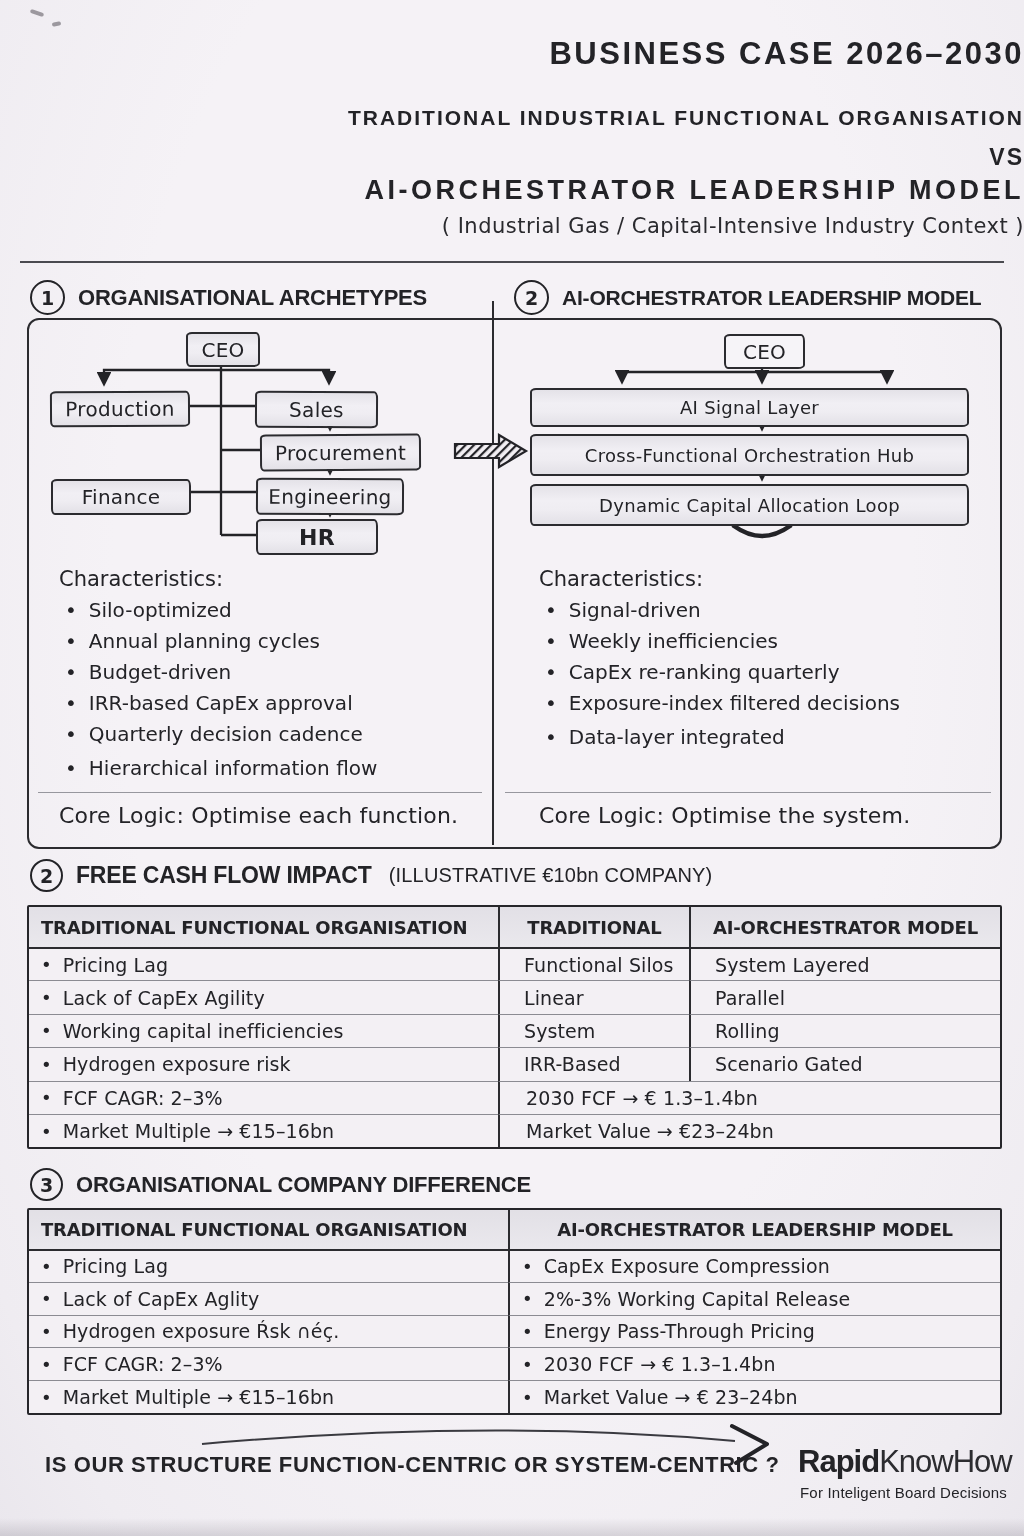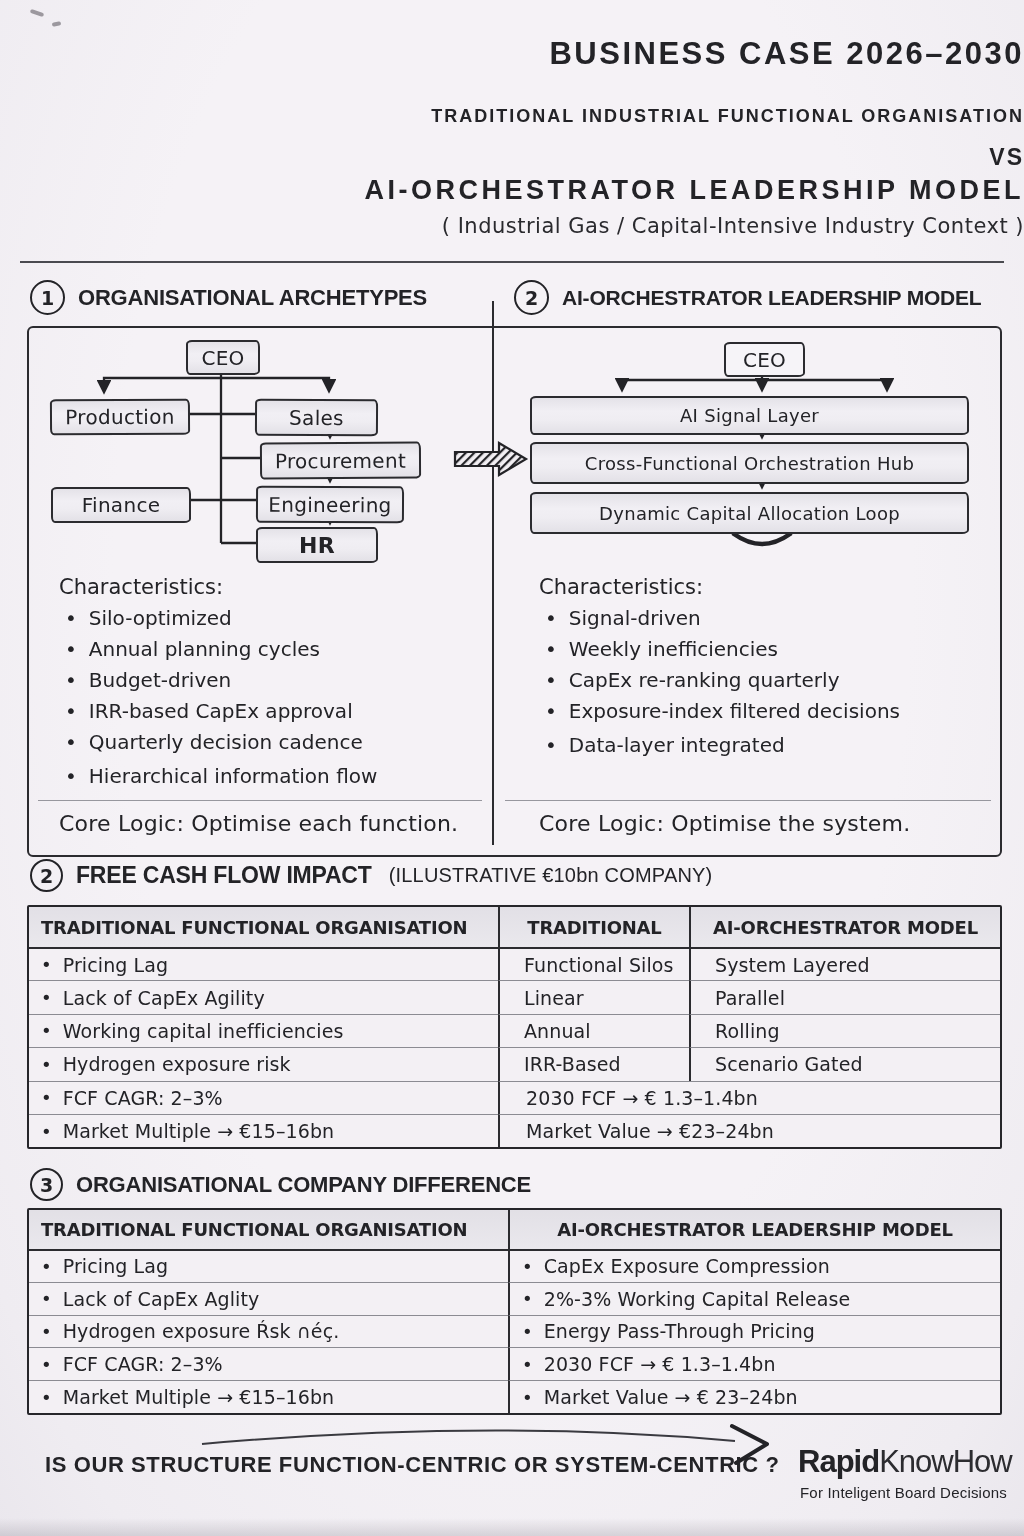--- a/index.html
+++ b/index.html
@@ -10,36 +10,36 @@
   }
   .page::after{content:"";position:absolute;left:0;right:0;bottom:0;height:18px;
     background:linear-gradient(180deg, rgba(120,115,125,0), rgba(110,105,118,.22));pointer-events:none;}
   .abs{position:absolute;}
   .ctr{left:0;right:0;text-align:right;}
   .hand{font-family:"DejaVu Sans", sans-serif;}
   .print{font-family:"Liberation Sans", sans-serif;}
 
   
   .t-main{top:36px;font-size:31px;font-weight:bold;letter-spacing:2.5px;}
-  .t-line1{top:106px;font-size:18px;font-weight:bold;letter-spacing:2px;}
+  .t-line1{top:106px;font-size:21px;font-weight:bold;letter-spacing:2px;}
   .t-vs{top:144px;font-size:23px;font-weight:bold;letter-spacing:2px;}
   .t-line2{top:175px;font-size:27px;font-weight:bold;letter-spacing:3.5px;}
   .t-context{top:214px;font-size:21px;font-weight:400;letter-spacing:.5px;color:#2a2a2e;}
   .toprule{top:261px;left:20px;width:984px;height:0;border-top:2.5px solid #4a4a50;}
 
   
   .sec-head{display:flex;align-items:center;gap:13px;}
   .circ{display:inline-flex;align-items:center;justify-content:center;
     width:31px;height:31px;border:2.6px solid #232327;border-radius:50%;
     font-weight:bold;font-size:19px;background:transparent;flex:0 0 auto;}
   .sec-title{font-weight:bold;font-size:22px;letter-spacing:-.2px;white-space:nowrap;}
   .sec-note{font-weight:400;font-size:20px;letter-spacing:.2px;margin-left:4px;white-space:nowrap;}
 
   
-  .panels{left:27px;top:326px;width:971px;height:527px;border:2.4px solid #2b2b2f;border-radius:6px;}
+  .panels{left:27px;top:318px;width:971px;height:527px;border:2.4px solid #2b2b2f;border-radius:12px;}
   .vdivider{left:492px;top:301px;width:2.4px;height:544px;background:#2b2b2f;}
   .obox{position:absolute;border:2.2px solid #2b2b2f;
     background:linear-gradient(180deg,#e4e2e8 0%,#f1eff4 38%,#efedf2 62%,#e3e1e7 100%);
     display:flex;align-items:center;justify-content:center;
     font-size:20px;font-weight:500;letter-spacing:.3px;
     border-radius:6px 4px 7px 4px / 4px 7px 4px 6px;}
   .obox.white{background:#f6f4f8;}
   .layerbox{font-size:18px;}
   .chars-label{position:absolute;font-size:21px;font-weight:500;}
   .blist{position:absolute;font-size:20px;line-height:21px;}
@@ -206,21 +206,21 @@
 
     <div class="cell rt1 bul">Pricing Lag</div>
     <div class="cell rt1 bl pad">Functional Silos</div>
     <div class="cell rt1 bl pad">System Layered</div>
 
     <div class="cell rt bul">Lack of CapEx Agility</div>
     <div class="cell rt bl pad">Linear</div>
     <div class="cell rt bl pad">Parallel</div>
 
     <div class="cell rt bul">Working capital inefficiencies</div>
-    <div class="cell rt bl pad">Annual</div>
+    <div class="cell rt bl pad">System</div>
     <div class="cell rt bl pad">Rolling</div>
 
     <div class="cell rt bul">Hydrogen exposure risk</div>
     <div class="cell rt bl pad">IRR-Based</div>
     <div class="cell rt bl pad">Scenario Gated</div>
 
     <div class="cell rt bul">FCF CAGR:  2–3%</div>
     <div class="cell rt bl span2">2030 FCF   →   € 1.3–1.4bn</div>
 
     <div class="cell rt bul">Market Multiple → €15–16bn</div>

